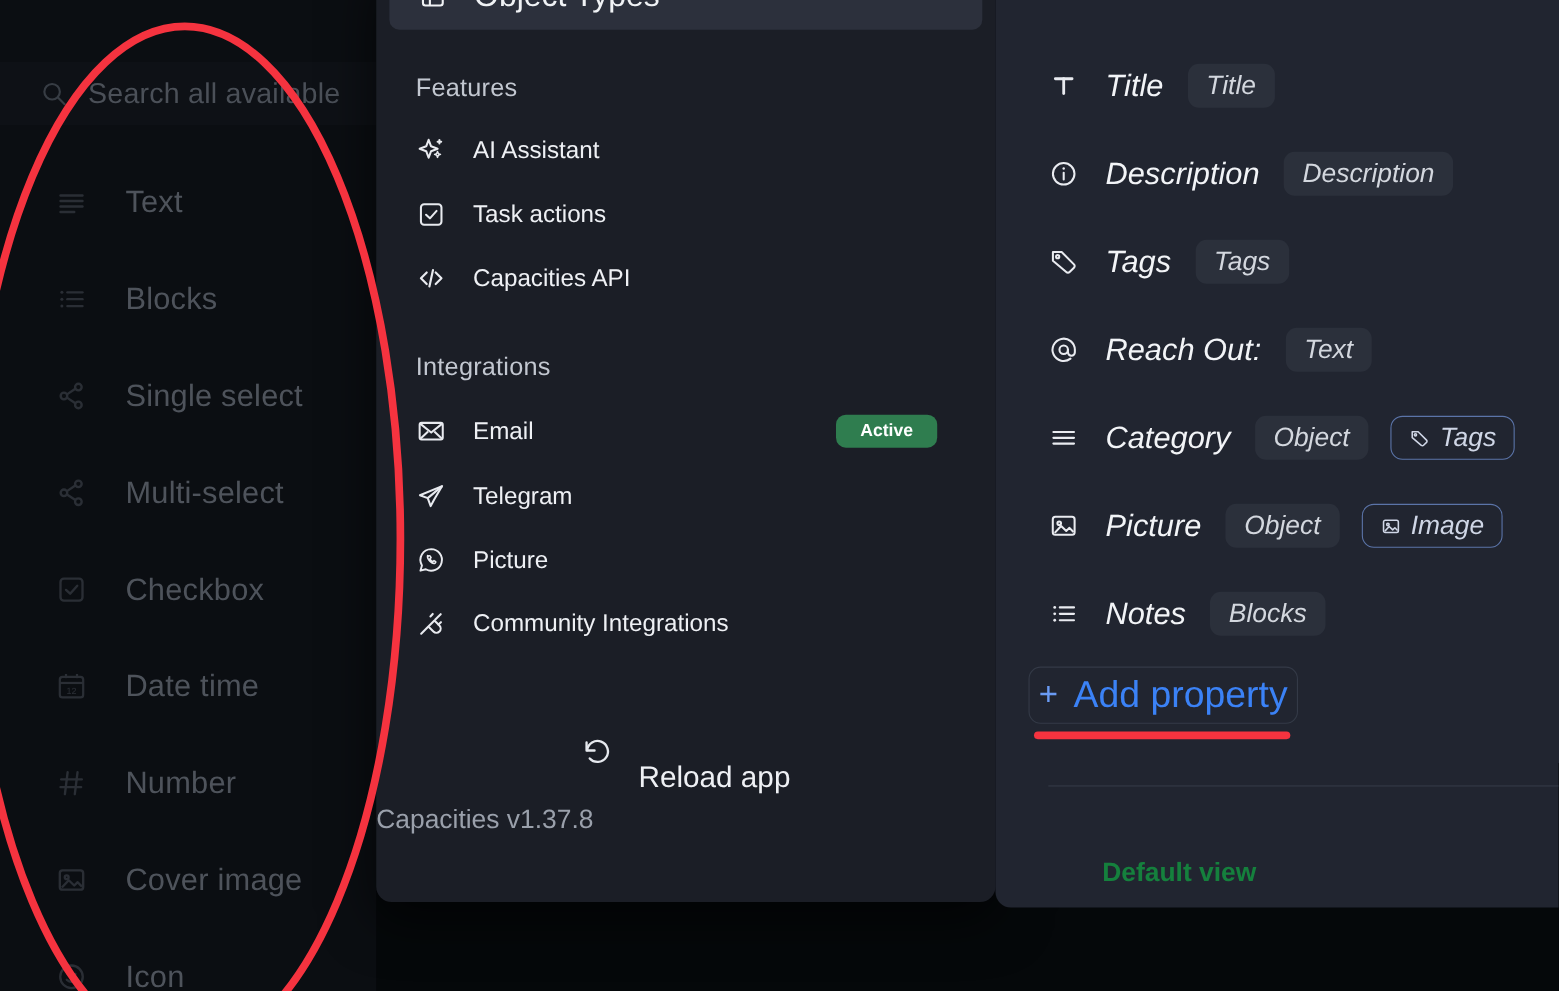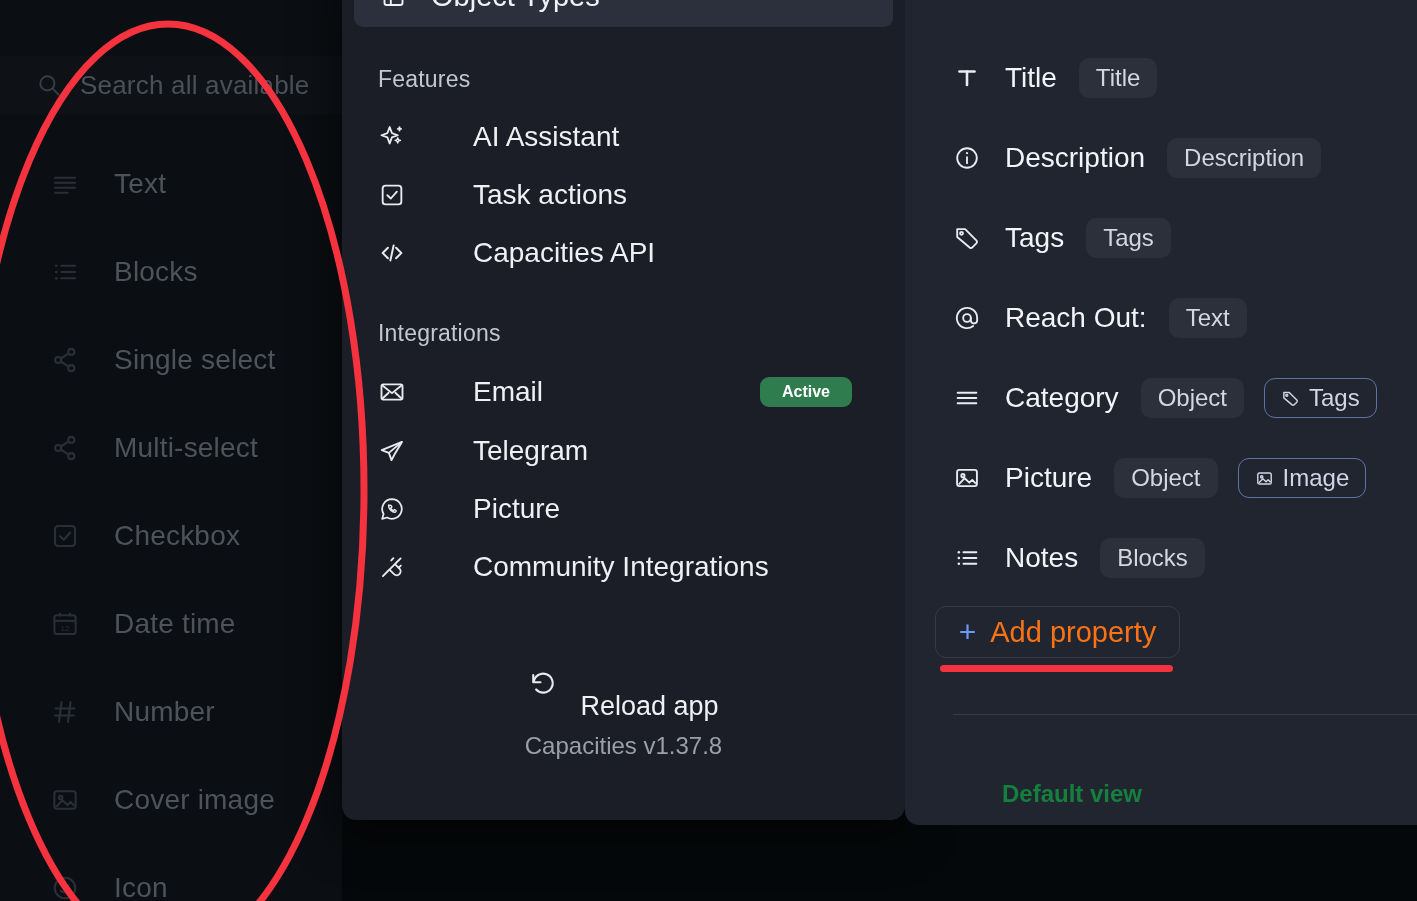--- a/index.html
+++ b/index.html
@@ -55,47 +55,48 @@
   .section-head {
     position: absolute; left: 36px;
     font-size: 23px; color: #c2c7d0; letter-spacing: .2px;
   }
   .menu-item {
     position: absolute; left: 24px; width: 520px; height: 52px;
     display: flex; align-items: center; padding-left: 12px; gap: 24px;
   }
   .menu-item .micon { width: 28px; height: 28px; flex: 0 0 28px; color: #e8eaef; }
   .menu-item .micon svg { display: block; }
-  .menu-item .mlabel { font-size: 28px; color: #eef0f4; white-space: nowrap; margin-left: 43px; }
+  .menu-item .mlabel { font-size: 22px; color: #eef0f4; white-space: nowrap; }
   .badge-active {
     position: absolute; right: 34px; top: 50%; transform: translateY(-50%);
     background: #2f7d4f; color: #ffffff; font-size: 16px; font-weight: bold;
     padding: 7px 22px; border-radius: 9px; line-height: 1;
   }
   #reload-row {
     position: absolute; left: 0; top: 694px; width: 563px; height: 46px;
     display: flex; align-items: center; justify-content: center; gap: 22px;
   }
   #reload-row .ricon { width: 30px; height: 30px; color: #e6e9ee; }
   #reload-row .rlabel { font-size: 27px; color: #eef0f4; margin-top: 46px; }
   #version-row {
     position: absolute; left: 0; top: 766px; width: 563px;
-    text-align: center; font-size: 24px; color: #9aa0ab;
+    font-size: 24px; color: #9aa0ab;
   }
 
   
   #right-panel {
     position: absolute; left: 905px; top: -20px; width: 512px; height: 845px;
     background: #212530;
     border-radius: 14px 0 0 14px;
     overflow: hidden;
   }
   .prop-row {
     position: absolute; left: 48px; display: flex; align-items: center; gap: 0;
     height: 46px;
+    font-style: italic;
   }
   .prop-row .picon { width: 28px; height: 28px; flex: 0 0 28px; color: #e9ebf0; }
   .prop-row .picon svg { display: block; }
   .prop-row .pname {
     font-size: 28px; color: #f2f4f7; white-space: nowrap;
     margin-left: 24px;
   }
   .chip {
     font-size: 24px; color: #d3d7de; background: #2b303b;
     border-radius: 10px; padding: 8px 17px; line-height: 1; white-space: nowrap;
@@ -109,21 +110,21 @@
   }
   .chip-outline svg { display: block; }
   #add-property-btn {
     position: absolute; left: 935px; top: 606px;
     width: 245px; height: 52px;
     border: 1.5px solid #343a47; border-radius: 11px;
     background: transparent;
     display: flex; align-items: center; justify-content: center; gap: 14px;
   }
   #add-property-btn .plus { font-size: 30px; color: #6a9bf4; line-height: 1; }
-  #add-property-btn .aplabel { font-size: 29px; color: #f97316; }
+  #add-property-btn .aplabel { font-size: 34px; color: #3b82f6; }
   #prop-divider {
     position: absolute; left: 953px; top: 714px; width: 464px; height: 1px;
     background: #343a47;
   }
   #default-view {
     position: absolute; left: 1002px; top: 780px;
     font-size: 24px; color: #15803d; font-weight: bold;
   }
 
   

